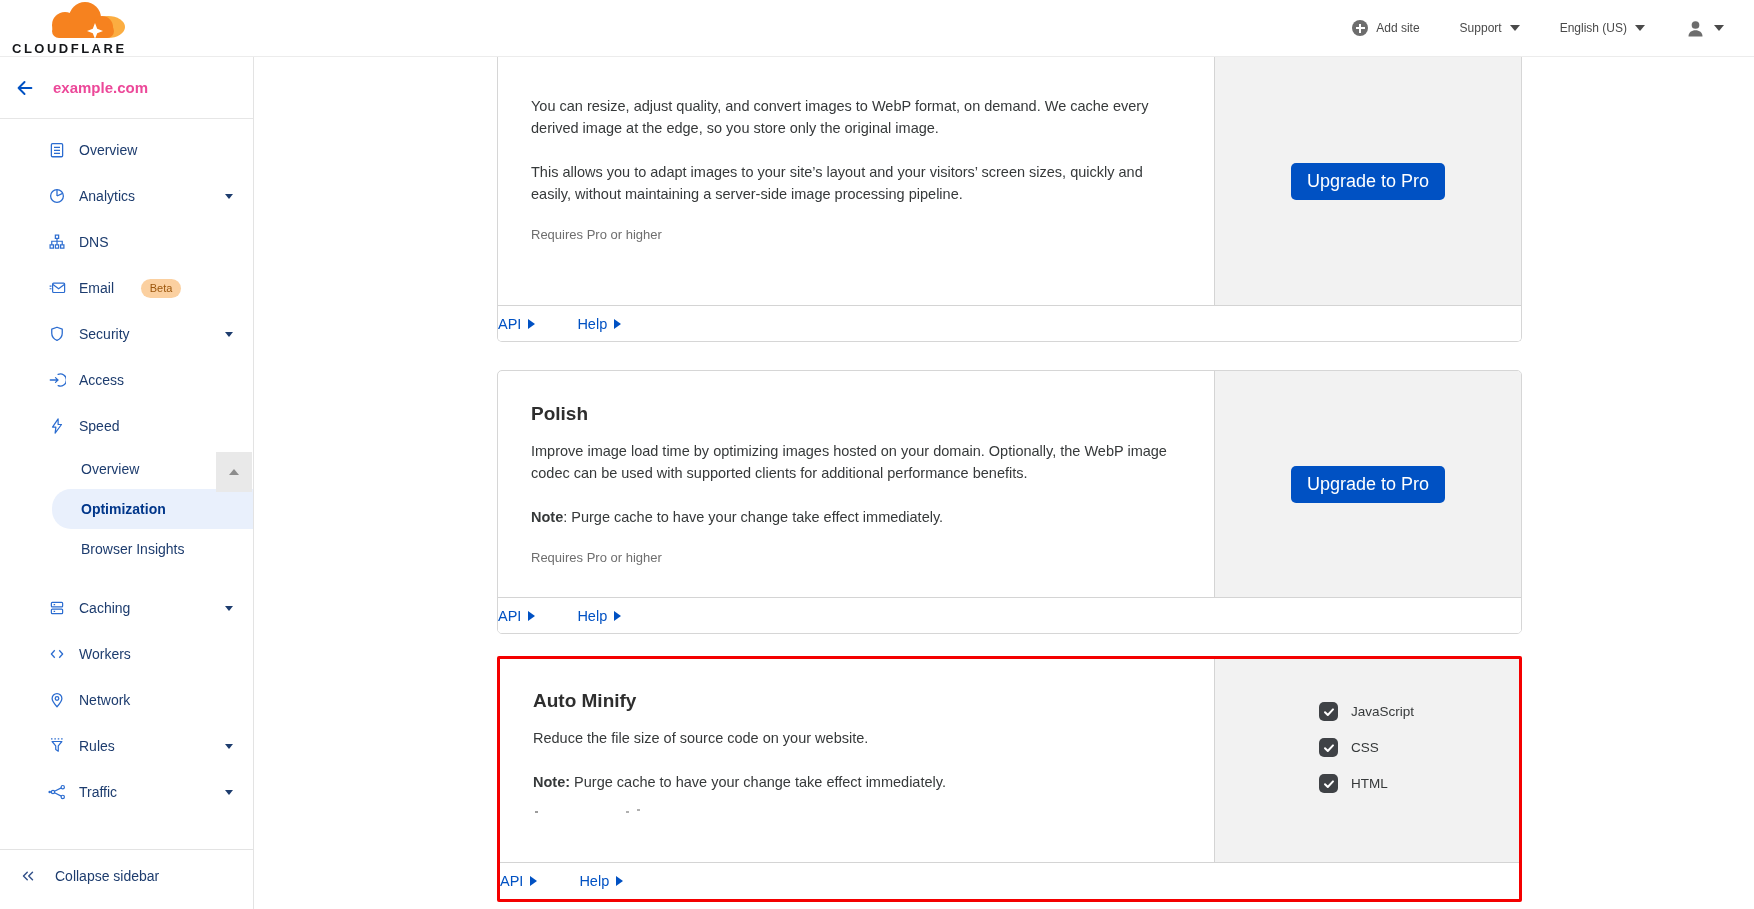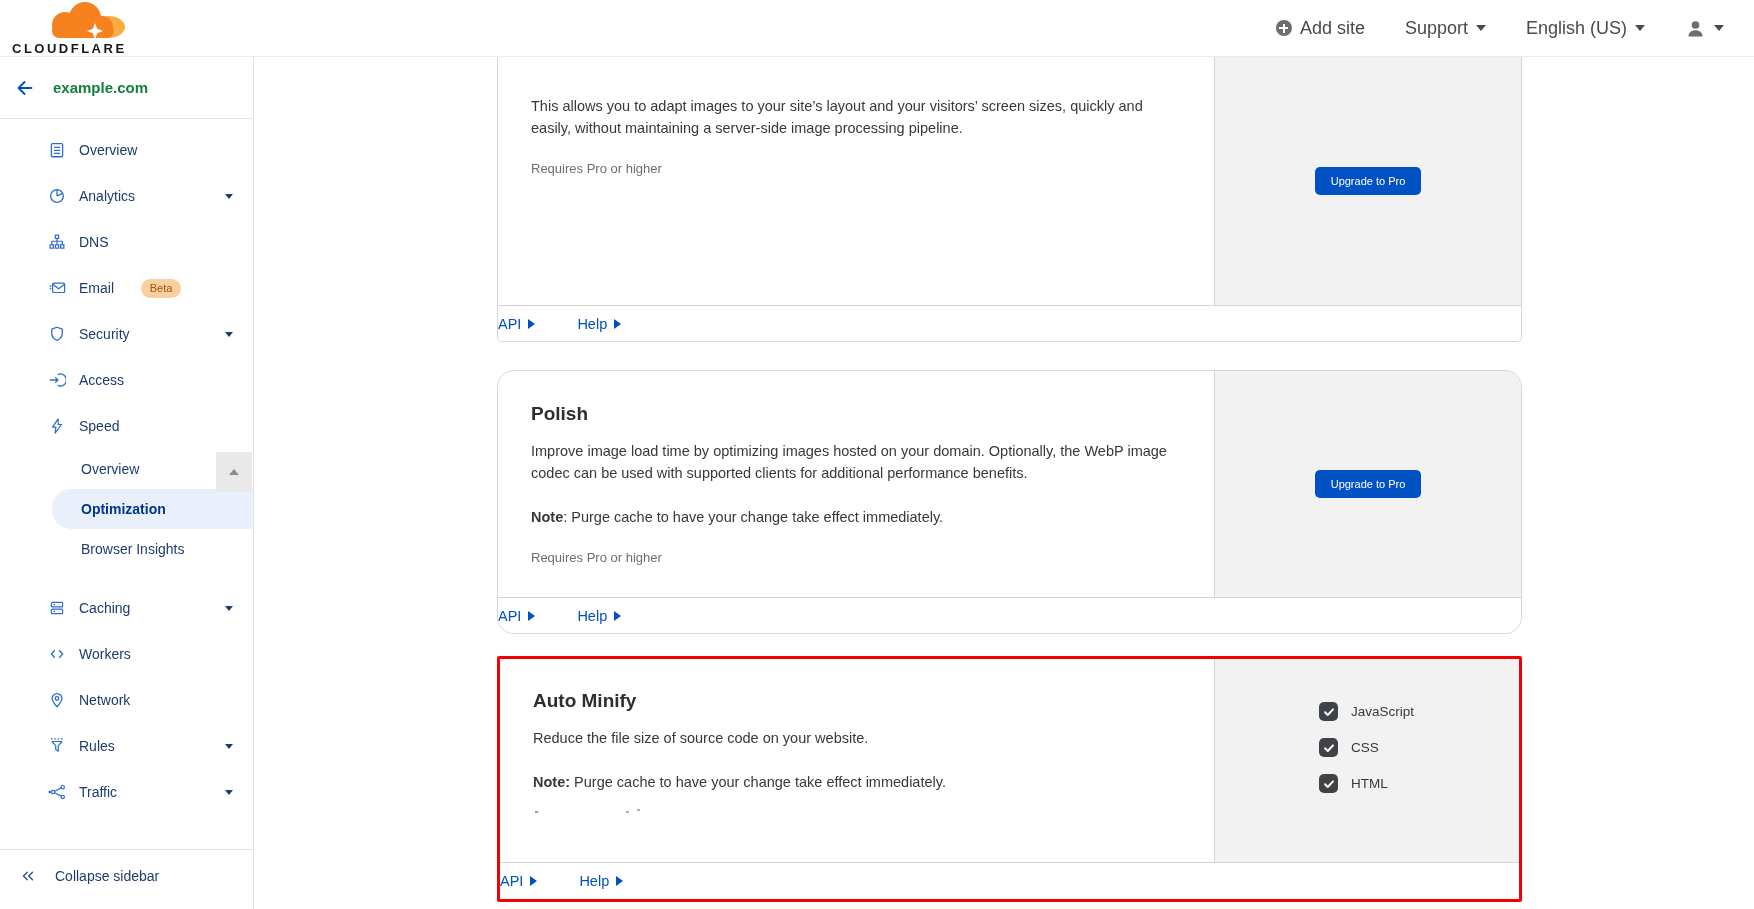--- a/index.html
+++ b/index.html
@@ -11,64 +11,64 @@
 
   
   .topbar {
     position:absolute; top:0; left:0; width:1754px; height:57px; background:#fff;
     border-bottom:1px solid #ececec; display:flex; align-items:center;
     justify-content:space-between; padding:0 30px 0 12px; z-index:10;
   }
   .brand { display:flex; flex-direction:column; align-items:flex-start; line-height:1; }
   .brand svg { margin-left:26px; }
   .wordmark { font-size:13px; font-weight:800; letter-spacing:2.5px; color:#15171a; margin-top:1px; }
-  .top-actions { display:flex; gap:40px; color:#4a4a4a; font-size:18px; }
+  .top-actions { display:flex; gap:40px; color:#4a4a4a; font-size:12px; }
   .top-item { display:flex; align-items:center; gap:8px; cursor:pointer; }
   .caret-down { width:0; height:0; border-left:5px solid transparent; border-right:5px solid transparent; border-top:6px solid #4a4a4a; display:inline-block; }
 
   
   .sidebar {
     position:absolute; top:57px; left:0; width:254px; bottom:0; background:#fff;
     border-right:1px solid #e3e3e3; z-index:9;
   }
   .site-row { height:62px; border-bottom:1px solid #e6e6e6; display:flex; align-items:center; padding-left:14px; gap:17px; }
-  .site-name { font-size:15px; font-weight:700; color:#15803d; }
+  .site-name { font-size:15px; font-weight:700; color:#ec4899; }
   .nav { padding-top:8px;padding-left:24px; }
   .nav-item { height:46px; display:flex; align-items:center; padding:0 20px 0 24px; font-size:14px; color:#1d3c6e; position:relative; cursor:pointer; }
   .nav-item .ic { width:31px; display:flex; align-items:center; flex:none; }
   .nav-item .lbl { flex:1; }
   .nav-caret { width:0; height:0; border-left:4.5px solid transparent; border-right:4.5px solid transparent; border-top:5.5px solid #1d3c6e; }
   .beta { margin-left:10px; background:#fbd0a0; color:#9c560b; border-radius:10px; font-size:11px; padding:3px 9px 4px; font-weight:400; }
   .sub-item { height:40px; display:flex; align-items:center; padding-left:57px; font-size:14px; color:#1d3c6e; cursor:pointer; }
   .sub-item.active { background:#e9f0fc; border-radius:19px 0 0 19px; margin-left:28px; padding-left:29px; font-weight:700; color:#00368a; }
   .gap-before-caching { margin-top:16px; }
   .scroll-thumb { position:absolute; right:1px; top:395px; width:36px; height:40px; background:#e9e9e9; display:flex; align-items:center; justify-content:center; cursor:pointer; }
   .scroll-thumb .tri-up { width:0; height:0; border-left:5px solid transparent; border-right:5px solid transparent; border-bottom:6px solid #8d8d8d; }
   .side-divider { position:absolute; left:0; right:0; top:792px; height:1px; background:#e3e3e3; }
   .collapse-row { position:absolute; left:0; right:0; top:795px; height:48px; display:flex; align-items:center; padding-left:19px; gap:18px; font-size:14px; color:#1d3c6e; cursor:pointer; }
 
   
-  .card { position:absolute; left:497px; width:1025px; background:#fff; border:1px solid #d6d6d6; border-radius:17px; overflow:hidden; }
+  .card { position:absolute; left:497px; width:1025px; background:#fff; border:1px solid #d6d6d6; border-radius:5px; overflow:hidden; }
   .card1 { top:57px; height:285px; border-top:none; border-radius:0 0 5px 5px; }
   .card2 { top:370px; height:264px; }
   .card3 { top:656px; height:246px; border:3px solid #f40000; border-radius:2px; }
   .card-main { display:flex; }
   .card1 .card-main { height:248px; }
   .card2 .card-main { height:226px; }
   .card3 .card-main { height:203px; }
   .card-text { width:716px; flex:none; padding:38px 33px 0 33px; }
   .card2 .card-text { padding-top:32px; }
   .card3 .card-text { width:714px; padding-top:31px; }
   .card-side { flex:1; background:#f2f2f2; border-left:1px solid #d4d4d4; display:flex; align-items:center; justify-content:center; }
   .card3 .card-side { flex-direction:column; align-items:flex-start; justify-content:flex-start; padding:43px 0 0 104px; }
   .card-footer { height:36px; border-top:1px solid #d4d4d4; display:flex; align-items:center; justify-content:flex-start; gap:42px; padding-right:22px; background:#fff; }
   .card-title { font-size:19px; font-weight:600; color:#2e2e2e; margin:0 0 15px 0; }
   .card p { font-size:14.5px; line-height:22px; margin:0 0 22px 0; color:#36393a; }
   .small-note { font-size:13px; color:#6e6e6e; margin-top:2px; }
-  .btn { background:#0051c3; color:#fff; font-size:11px; font-family:inherit; padding:8px 16px; border:none; border-radius:5px; cursor:pointer; }
+  .btn { background:#0051c3; color:#fff; font-size:18px; font-family:inherit; padding:8px 16px; border:none; border-radius:5px; cursor:pointer; }
   .link { display:flex; align-items:center; gap:7px; color:#0051c3; font-size:14.5px; font-weight:500; cursor:pointer; text-decoration:none; }
   .tri-right { width:0; height:0; border-top:5px solid transparent; border-bottom:5px solid transparent; border-left:7px solid #0051c3; display:inline-block; }
   .opt-row { display:flex; align-items:center; gap:13px; margin-bottom:17px; }
   .cb { width:19px; height:19px; background:#3f4246; border-radius:5px; display:flex; align-items:center; justify-content:center; flex:none; cursor:pointer; }
   .opt-label { font-size:13.5px; color:#36393a; }
   .artifact { position:relative; height:5px; margin-top:16px; overflow:hidden; }
   .artifact i { position:absolute; top:2px; width:3px; height:2px; background:#9c9c9c; display:block; }
   .artifact i:nth-child(1){ left:2px; }
   .artifact i:nth-child(2){ left:93px; opacity:.8; }
   .artifact i:nth-child(3){ left:104px; top:0; opacity:.8; }
@@ -287,20 +287,21 @@
           <path d="M18 7 l-5 5 5 5"></path>
       </g>
     </svg>
     <span>Collapse sidebar</span>
   </div>
 </div>
 
 <div class="card card1">
   <div class="card-main">
     <div class="card-text">
+      <p>You can resize, adjust quality, and convert images to WebP format, on demand. We cache every derived image at the edge, so you store only the original image.</p>
       <p>This allows you to adapt images to your site’s layout and your visitors’ screen sizes, quickly and easily, without maintaining a server-side image processing pipeline.</p>
       <div class="small-note">Requires Pro or higher</div>
     </div>
     <div class="card-side">
       <button class="btn">Upgrade to Pro</button>
     </div>
   </div>
   <div class="card-footer">
     <a class="link">
       <span>API</span>

